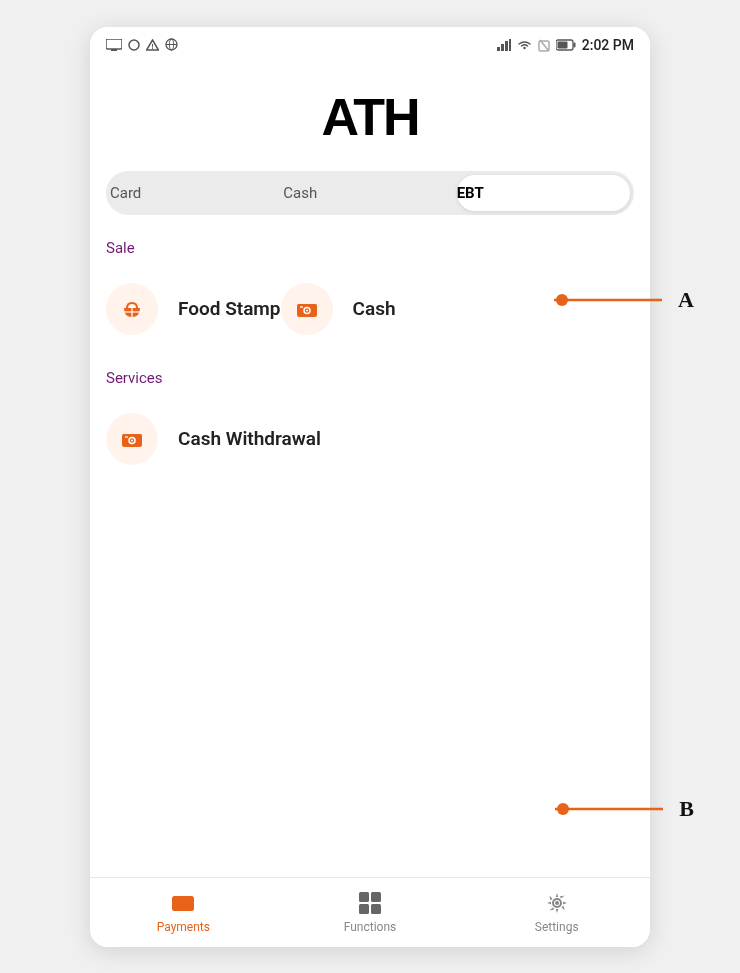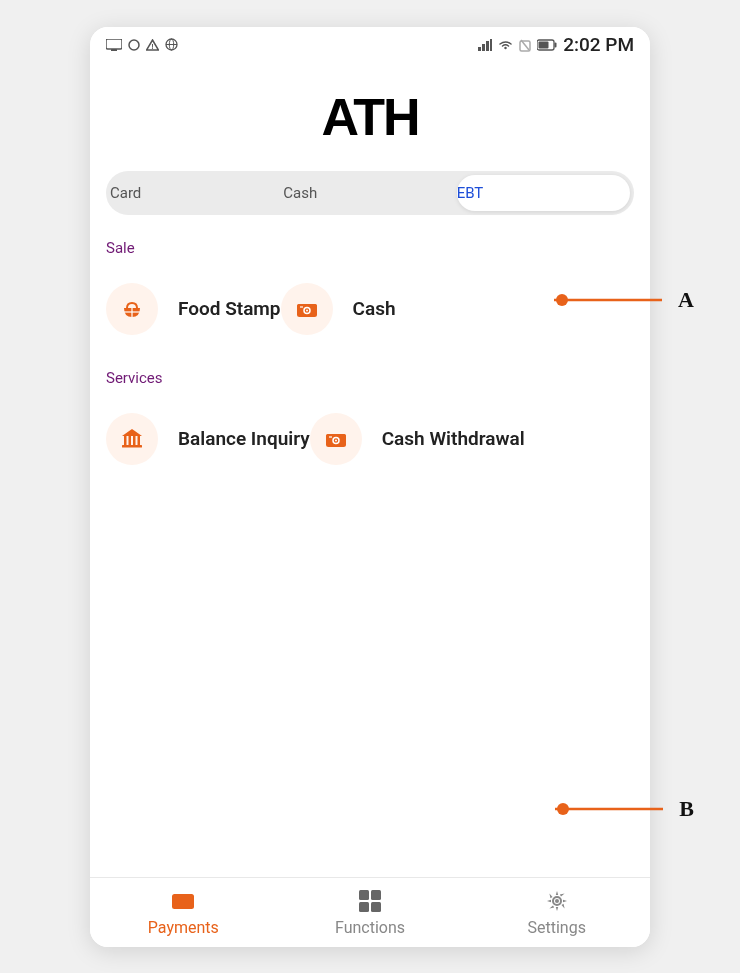--- a/index.html
+++ b/index.html
@@ -87,22 +87,22 @@
       border-radius: 18px;
       font-size: 15px;
       color: #555;
       cursor: pointer;
       font-weight: 400;
       transition: background 0.2s;
       user-select: none;
     }
     .segment-btn.active {
       background: #fff;
-      color: #1d4ed8;
-      font-weight: 400;
+      color: #000000;
+      font-weight: 700;
       box-shadow: 0 1px 4px rgba(0,0,0,0.10);
     }
 
     
     .section-label {
       font-size: 15px;
       color: #701a75;
       margin-bottom: 12px;
       font-weight: 400;
     }
@@ -159,21 +159,21 @@
       align-items: center;
       justify-content: center;
       gap: 4px;
       cursor: pointer;
     }
     .nav-item svg {
       width: 26px;
       height: 26px;
     }
     .nav-label {
-      font-size: 16px;
+      font-size: 12px;
       color: #888;
     }
     .nav-label.active {
       color: #e8621a;
     }
     .nav-item.active svg path,
     .nav-item.active svg rect {
       fill: #e8621a;
     }
 
@@ -228,21 +228,21 @@
         <svg width="12" height="14" viewBox="0 0 12 14">
           <rect x="1" y="3" width="10" height="10" rx="1.5" fill="none" stroke="#aaa" stroke-width="1.5"></rect>
           <line x1="2" y1="2" x2="10" y2="12" stroke="#aaa" stroke-width="1.5"></line>
         </svg>
 
         <svg width="20" height="12" viewBox="0 0 20 12">
           <rect x="0" y="1" width="17" height="10" rx="2" fill="none" stroke="#555" stroke-width="1.3"></rect>
           <rect x="17.5" y="3.5" width="2" height="5" rx="1" fill="#555"></rect>
           <rect x="1.5" y="2.5" width="10" height="7" rx="1" fill="#555"></rect>
         </svg>
-        <span style="font-size:19px;font-weight:500;">2:02 PM</span>
+        <span style="font-size:14px;font-weight:500;">2:02 PM</span>
       </div>
     </div>
 
     <div class="main-content">
 
       <div class="logo-container">
         <div class="logo-text">ATH</div>
       </div>
 
       <div class="segment-control">
@@ -287,36 +287,20 @@
             <span class="menu-item-label">Cash</span>
           </div>
 
         </div>
       </div>
 
       <div class="section-services">
         <div class="section-label">Services</div>
         <div class="menu-list">
 
-          <div class="menu-item">
-            <div class="menu-icon">
-              <svg viewBox="0 0 28 28">
-
-                <polygon points="14,4 24,11 4,11" fill="#e8621a"></polygon>
-
-                <rect x="6" y="11" width="2.5" height="9" fill="#e8621a"></rect>
-                <rect x="10.5" y="11" width="2.5" height="9" fill="#e8621a"></rect>
-                <rect x="15" y="11" width="2.5" height="9" fill="#e8621a"></rect>
-                <rect x="19.5" y="11" width="2.5" height="9" fill="#e8621a"></rect>
-
-                <rect x="4" y="20" width="20" height="2.5" rx="0.5" fill="#e8621a"></rect>
-              </svg>
-            </div>
-            <span class="menu-item-label">Balance Inquiry</span>
-          </div>
 
           <div class="menu-item">
             <div class="menu-icon">
               <svg viewBox="0 0 28 28">
 
                 <rect x="4" y="9" width="20" height="13" rx="2.5" fill="#e8621a"></rect>
                 <rect x="4" y="9" width="20" height="5" rx="2" fill="#e8621a"></rect>
                 <circle cx="14" cy="15.5" r="3" fill="none" stroke="#fff" stroke-width="1.5"></circle>
                 <circle cx="14" cy="15.5" r="1" fill="#fff"></circle>
                 <line x1="7" y1="12" x2="10" y2="12" stroke="#fff" stroke-width="1.2"></line>

